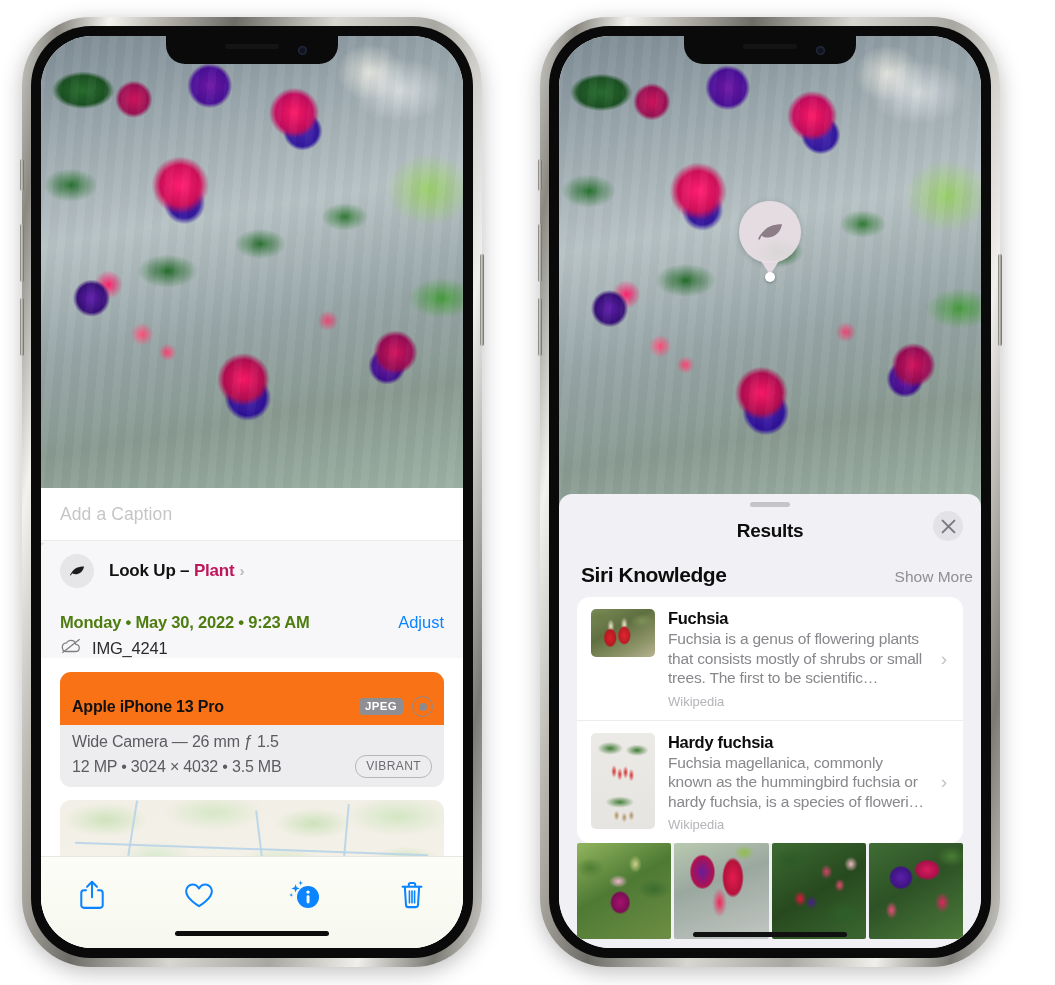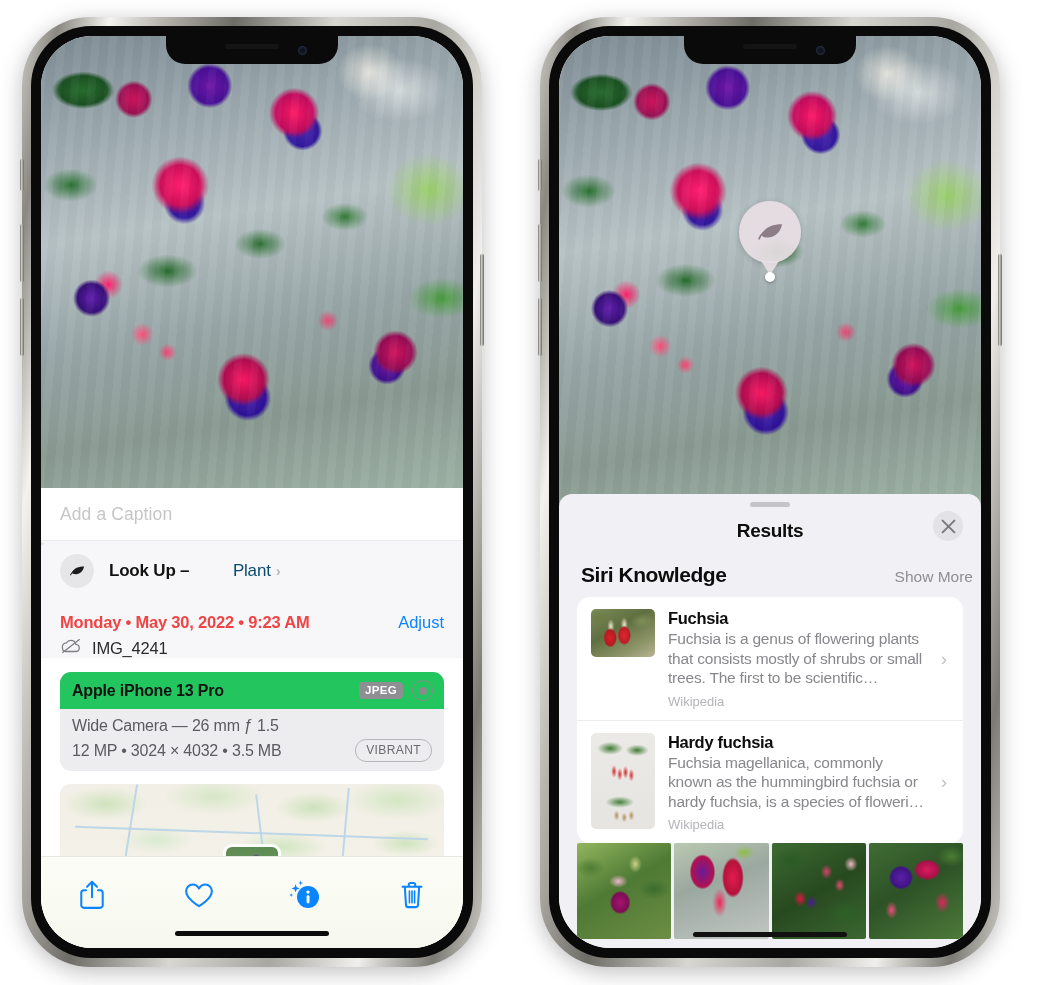--- a/index.html
+++ b/index.html
@@ -135,40 +135,40 @@
   .leaf-badge {
     position: relative; width: 34px; height: 34px; border-radius: 50%;
     background: #e6e6e9; display: flex; align-items: center; justify-content: center;
     flex: 0 0 34px;
   }
   .sparkle {
     position: absolute; color: #dcdce0; font-size: 15px; line-height: 1;
   }
   .sparkle.s1 { left: -9px; top: -5px; font-size: 17px; }
   .lookup-text { font-size: 17px; font-weight: 700; color: #121212; letter-spacing: -.2px; }
-  .lookup-text .sub { font-weight: 400; color: #0c4a6e; margin-left: 39px; }
+  .lookup-text .sub { font-weight: 700; color: #be185d; }
   .chev { color: #b9b9be; font-size: 15px; margin-left: 5px; font-weight:600; }
 
   .meta-block { padding: 12px 19px 0 19px; background:#f7f7f9; }
   .meta-line1 { display: flex; align-items: baseline; justify-content: space-between; }
-  .meta-date { font-size: 16.5px; font-weight: 700; color: #ef4444; letter-spacing:-.2px; }
+  .meta-date { font-size: 16.5px; font-weight: 700; color: #4d7c0f; letter-spacing:-.2px; }
   .adjust { font-size: 16.5px; color: #0b84ff; }
   .meta-line2 { display: flex; align-items: center; gap: 10px; margin-top: 6px; }
   .meta-file { font-size: 16.5px; color: #2b2b2e; letter-spacing:-.2px; }
 
   .camcard {
     margin: 14px 19px 0 19px;
     background: #ededf0;
     border-radius: 11px;
     overflow: hidden;
   }
   .camcard-head {
     display: flex; align-items: center; justify-content: space-between;
-    padding: 8px 11px 8px 12px;
-    background: #22c55e;
+    padding: 24px 11px 8px 12px;
+    background: #f97316;
   }
   .cam-model { font-size: 16px; font-weight: 700; color: #111; letter-spacing:-.2px;}
   .cam-head-right { display: flex; align-items: center; gap: 9px; }
   .jpeg-tag {
     background: #8e8e93; color: #fff; font-size: 11.5px; font-weight: 700;
     padding: 2px 6px 3px; border-radius: 4px; letter-spacing: .3px;
   }
   .raw-dot {
     width: 21px; height: 21px; border-radius: 50%;
     border: 1.6px solid #8a8a8f; display:flex; align-items:center; justify-content:center;

